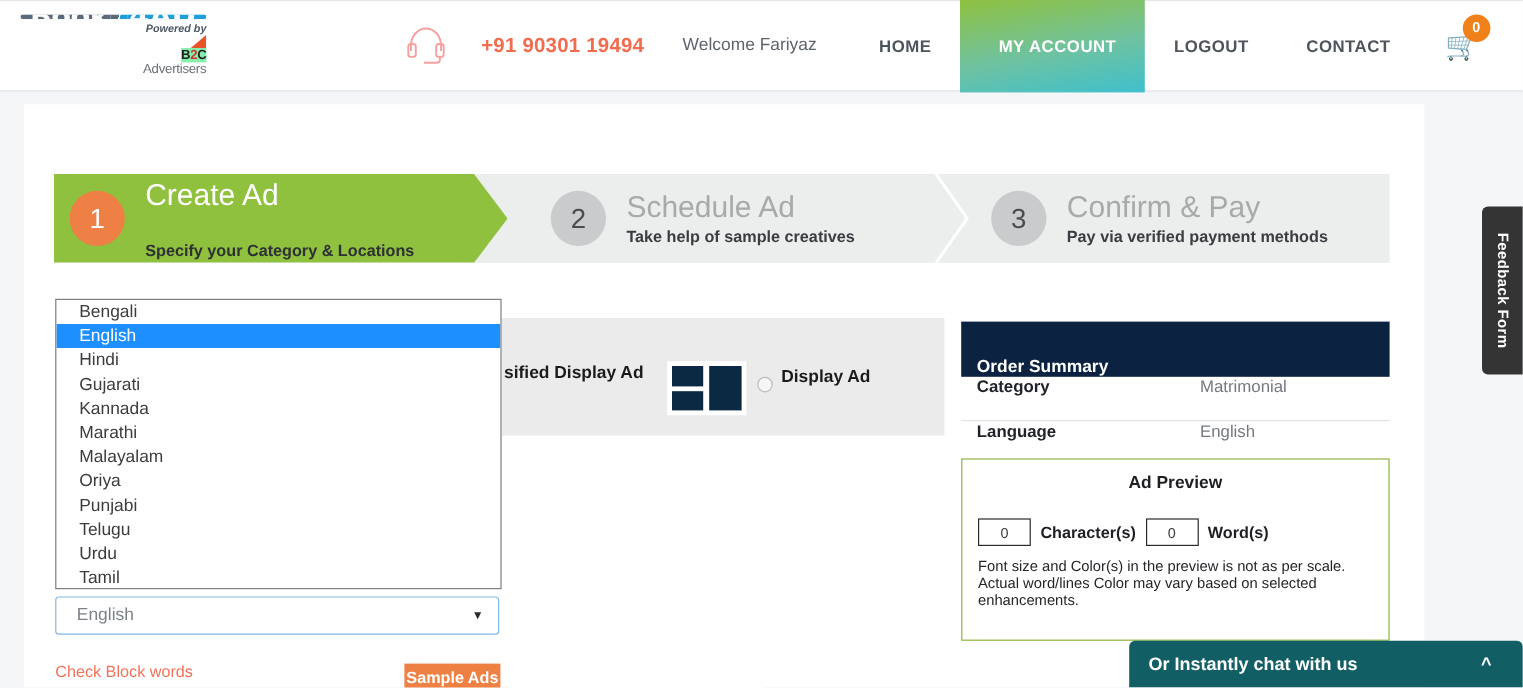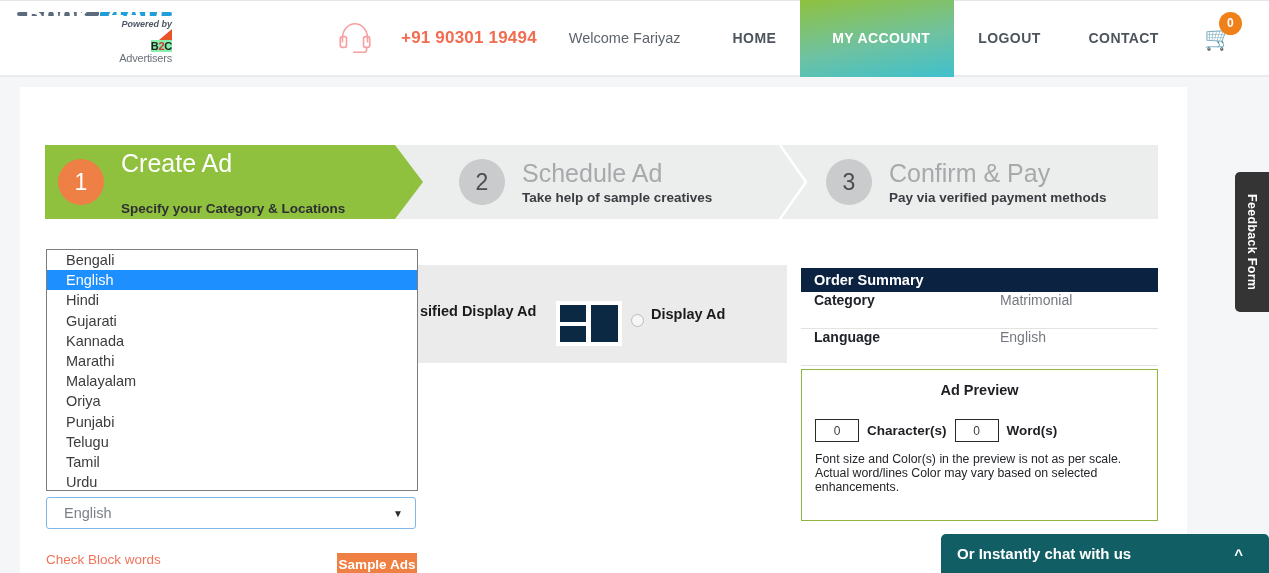--- a/index.html
+++ b/index.html
@@ -185,38 +185,38 @@
     background: #ef8043; color: #ffffff; font-size: 13.5px; font-weight: bold;
     display: flex; align-items: flex-start; justify-content: center;
     padding-top: 4px; cursor: pointer;
   }
 
   
   .order-box {
     position: absolute; left: 801px; top: 268px; width: 357px; height: 104px;
   }
   .order-head {
-    height: 24px; background: #0b2341; display: flex; align-items: center;
+    height: 46px; background: #0b2341; display: flex; align-items: flex-end;
   }
   .order-head-title {
     margin-left: 13px; color: #ffffff; font-size: 14.5px; font-weight: bold;
   }
   .order-row {
     height: 37px; display: flex; align-items: flex-start;
     border-bottom: 1px solid #e3e3e3;
   }
   .order-key {
     margin-left: 13px; width: 186px;
     font-size: 14px; font-weight: bold; color: #20232a;
   }
   .order-val { font-size: 14px; color: #75797f; }
 
   
   .preview-box {
-    position: absolute; left: 801px; top: 369px; width: 357px; height: 152px;
+    position: absolute; left: 801px; top: 382px; width: 357px; height: 152px;
     border: 1px solid #8fb540; background: #ffffff;
   }
   .preview-title {
     text-align: center; margin-top: 12px;
     font-size: 14.5px; font-weight: bold; color: #1d1f23;
   }
   .counts {
     display: flex; align-items: center; margin-top: 21px; padding-left: 13px; gap: 8px;
   }
   .count-box {
@@ -351,22 +351,22 @@
   <div class="lang-opt">Bengali</div>
   <div class="lang-opt sel">English</div>
   <div class="lang-opt">Hindi</div>
   <div class="lang-opt">Gujarati</div>
   <div class="lang-opt">Kannada</div>
   <div class="lang-opt">Marathi</div>
   <div class="lang-opt">Malayalam</div>
   <div class="lang-opt">Oriya</div>
   <div class="lang-opt">Punjabi</div>
   <div class="lang-opt">Telugu</div>
+  <div class="lang-opt">Urdu</div>
   <div class="lang-opt">Tamil</div>
-  <div class="lang-opt">Urdu</div>
 </div>
 
 <div class="lang-select">
   <span class="lang-select-text">English</span>
   <span class="lang-caret">▼</span>
 </div>
 
 <div class="block-words">Check Block words</div>
 <div class="sample-ads">Sample Ads</div>
 

